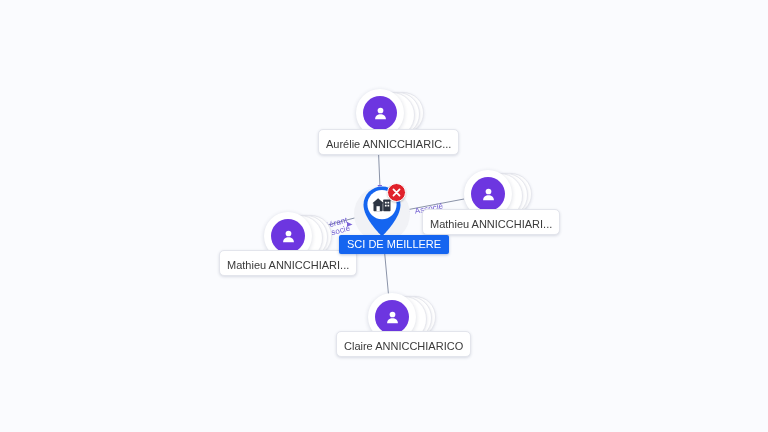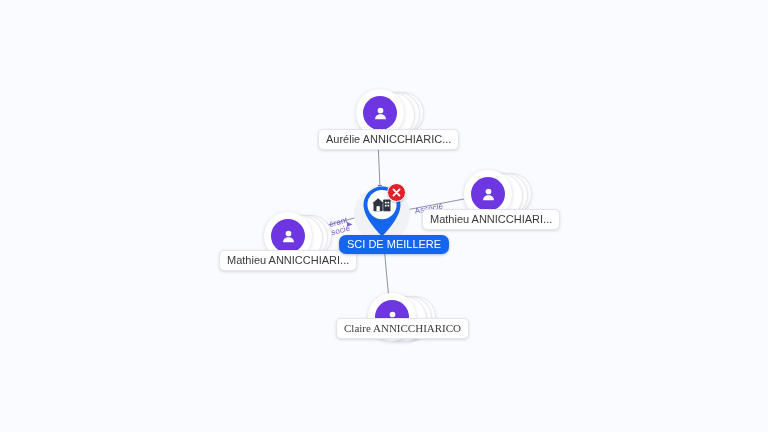--- a/index.html
+++ b/index.html
@@ -32,21 +32,21 @@
     width:34px;height:34px;border-radius:50%;
     background:#6d36e0;
     display:flex;align-items:center;justify-content:center;
   }
   .avatar-circle svg{display:block;}
 
   
   .label-pill{
     position:absolute;white-space:nowrap;
     background:#ffffff;border:1px solid #e3e5ec;border-radius:5px;
-    padding:3px 7px 4px 7px;
+    padding:8px 7px 4px 7px;
     font-size:11px;color:#3a3a3a;line-height:12px;
     box-shadow:0 1px 3px rgba(40,50,90,.16);
   }
 
   
   .company{position:absolute;}
   .halo{
     position:absolute;left:0;top:0;width:56px;height:56px;border-radius:50%;
     background:#f1f2f6;
   }
@@ -54,21 +54,21 @@
   .pin svg{display:block;}
   .badge-x{
     position:absolute;left:33px;top:-3px;width:17px;height:17px;border-radius:50%;
     background:#e0212b;border:1.5px solid #ffffff;
     display:flex;align-items:center;justify-content:center;
     box-shadow:0 1px 2px rgba(0,0,0,.22);
   }
   .badge-x svg{display:block;}
   .company-pill{
     position:absolute;white-space:nowrap;
-    background:#1565f0;border-radius:7px;
+    background:#1565f0;border-radius:2px;
     padding:3px 8px 4px 8px;
     font-size:11px;color:#ffffff;line-height:12px;
     box-shadow:0 1px 3px rgba(20,60,140,.3);
   }
 
   
   .edge-text{
     position:absolute;white-space:nowrap;
     font-size:8px;color:#6f5bd1;line-height:9px;
     letter-spacing:.1px;
@@ -166,21 +166,21 @@
       <span class="avatar-disc">
         <span class="avatar-circle">
           <svg width="19" height="19" viewBox="0 0 24 24" aria-hidden="true">
             <circle cx="12" cy="8.2" r="3.6" fill="#ffffff"></circle>
             <path d="M5.2 19.2c0-3.9 3.1-6.2 6.8-6.2s6.8 2.3 6.8 6.2z" fill="#ffffff"></path>
           </svg>
         </span>
       </span>
     </div>
   </div>
-  <div class="label-pill" style="left:336px;top:318px;font-family:Liberation Serif, serif;">Claire ANNICCHIARICO</div>
+  <div class="label-pill" style="left:336px;top:331px;">Claire ANNICCHIARICO</div>
 
   <div class="company" style="left:354px;top:186px;">
     <span class="halo"></span>
     <span class="pin">
       <svg width="40" height="52" viewBox="0 0 40 52" aria-hidden="true">
         <path d="M20 1.5c-10.2 0-18.5 8.2-18.5 18.3 0 12.9 15.3 28.4 17.3 30.4a1.7 1.7 0 0 0 2.4 0c2-2 17.3-17.5 17.3-30.4C38.5 9.7 30.2 1.5 20 1.5z" fill="#1565f0"></path>
         <circle cx="20" cy="19.6" r="14.6" fill="#ffffff"></circle>
         <g fill="#2c3442">
           <rect x="11.5" y="17.6" width="9.2" height="8.6" rx="0.7"></rect>
           <rect x="21.2" y="14.6" width="7.3" height="11.6" rx="0.7"></rect>

